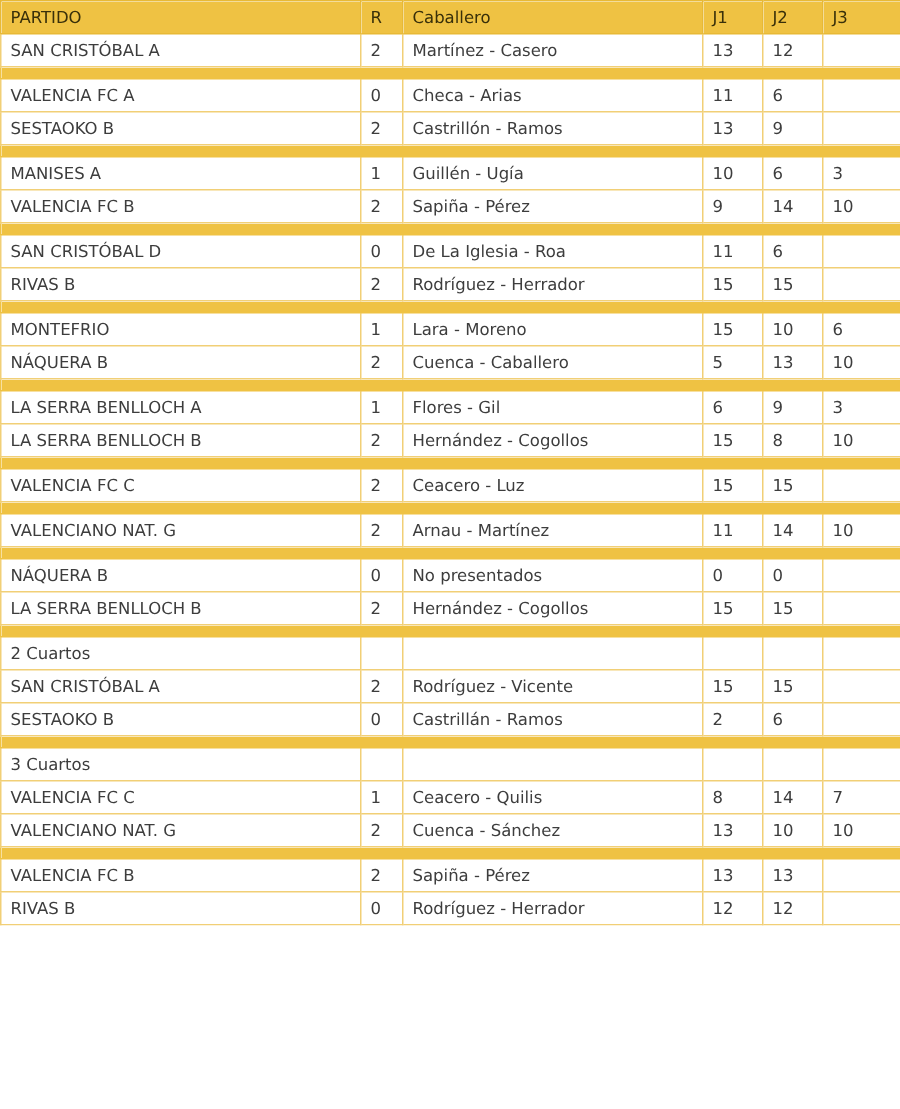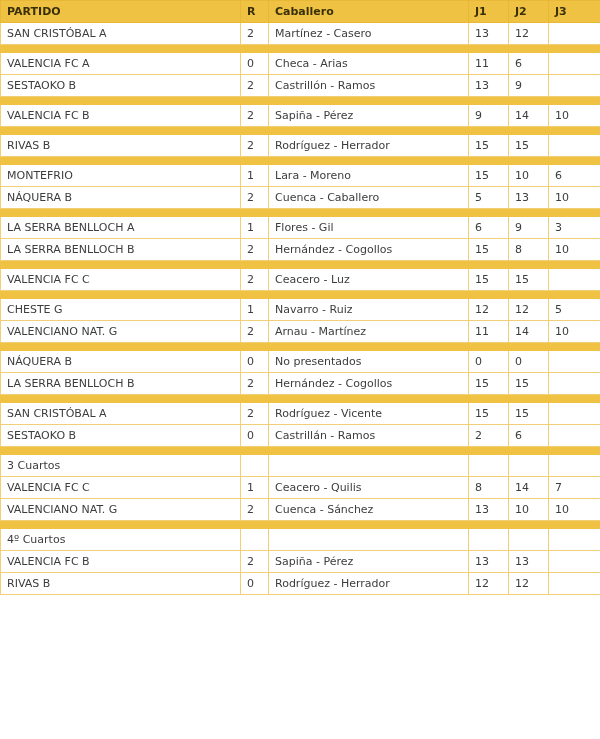--- a/index.html
+++ b/index.html
@@ -23,21 +23,21 @@
     padding: 3px 6px;
     height: 15px;
     text-align: left;
     vertical-align: middle;
     white-space: nowrap;
     overflow: hidden;
   }
   thead th {
     background: #efc243;
     border-color: #e8b936;
-    font-weight: bold;
+    font-weight: normal;
     color: #39300a;
   }
   tr.spacer td {
     background: #efc243;
     border-color: #efc243;
     height: 7px;
     padding: 0;
     line-height: 0;
   }
   tr.section td {
@@ -92,31 +92,47 @@
           <td>2</td>
           <td>Castrillón - Ramos</td>
           <td>13</td>
           <td>9</td>
           <td></td>
         </tr>
         <tr class="spacer">
           <td colspan="6"></td>
         </tr>
         <tr class="team">
+          <td>MANISES A</td>
+          <td>1</td>
+          <td>Guillén - Ugía</td>
+          <td>10</td>
+          <td>6</td>
+          <td>3</td>
+        </tr>
+        <tr class="team">
           <td>VALENCIA FC B</td>
           <td>2</td>
           <td>Sapiña - Pérez</td>
           <td>9</td>
           <td>14</td>
           <td>10</td>
         </tr>
         <tr class="spacer">
           <td colspan="6"></td>
         </tr>
         <tr class="team">
+          <td>SAN CRISTÓBAL D</td>
+          <td>0</td>
+          <td>De La Iglesia - Roa</td>
+          <td>11</td>
+          <td>6</td>
+          <td></td>
+        </tr>
+        <tr class="team">
           <td>RIVAS B</td>
           <td>2</td>
           <td>Rodríguez - Herrador</td>
           <td>15</td>
           <td>15</td>
           <td></td>
         </tr>
         <tr class="spacer">
           <td colspan="6"></td>
         </tr>
@@ -161,28 +177,20 @@
         <tr class="team">
           <td>VALENCIA FC C</td>
           <td>2</td>
           <td>Ceacero - Luz</td>
           <td>15</td>
           <td>15</td>
           <td></td>
         </tr>
         <tr class="spacer">
           <td colspan="6"></td>
-        </tr>
-        <tr class="team">
-          <td>CHESTE G</td>
-          <td>1</td>
-          <td>Navarro - Ruiz</td>
-          <td>12</td>
-          <td>12</td>
-          <td>5</td>
         </tr>
         <tr class="team">
           <td>VALENCIANO NAT. G</td>
           <td>2</td>
           <td>Arnau - Martínez</td>
           <td>11</td>
           <td>14</td>
           <td>10</td>
         </tr>
         <tr class="spacer">
@@ -199,20 +207,28 @@
         <tr class="team">
           <td>LA SERRA BENLLOCH B</td>
           <td>2</td>
           <td>Hernández - Cogollos</td>
           <td>15</td>
           <td>15</td>
           <td></td>
         </tr>
         <tr class="spacer">
           <td colspan="6"></td>
+        </tr>
+        <tr class="section">
+          <td>2 Cuartos</td>
+          <td></td>
+          <td></td>
+          <td></td>
+          <td></td>
+          <td></td>
         </tr>
         <tr class="team">
           <td>SAN CRISTÓBAL A</td>
           <td>2</td>
           <td>Rodríguez - Vicente</td>
           <td>15</td>
           <td>15</td>
           <td></td>
         </tr>
         <tr class="team">
@@ -245,28 +261,20 @@
         <tr class="team">
           <td>VALENCIANO NAT. G</td>
           <td>2</td>
           <td>Cuenca - Sánchez</td>
           <td>13</td>
           <td>10</td>
           <td>10</td>
         </tr>
         <tr class="spacer">
           <td colspan="6"></td>
-        </tr>
-        <tr class="section">
-          <td>4º Cuartos</td>
-          <td></td>
-          <td></td>
-          <td></td>
-          <td></td>
-          <td></td>
         </tr>
         <tr class="team">
           <td>VALENCIA FC B</td>
           <td>2</td>
           <td>Sapiña - Pérez</td>
           <td>13</td>
           <td>13</td>
           <td></td>
         </tr>
         <tr class="team">

